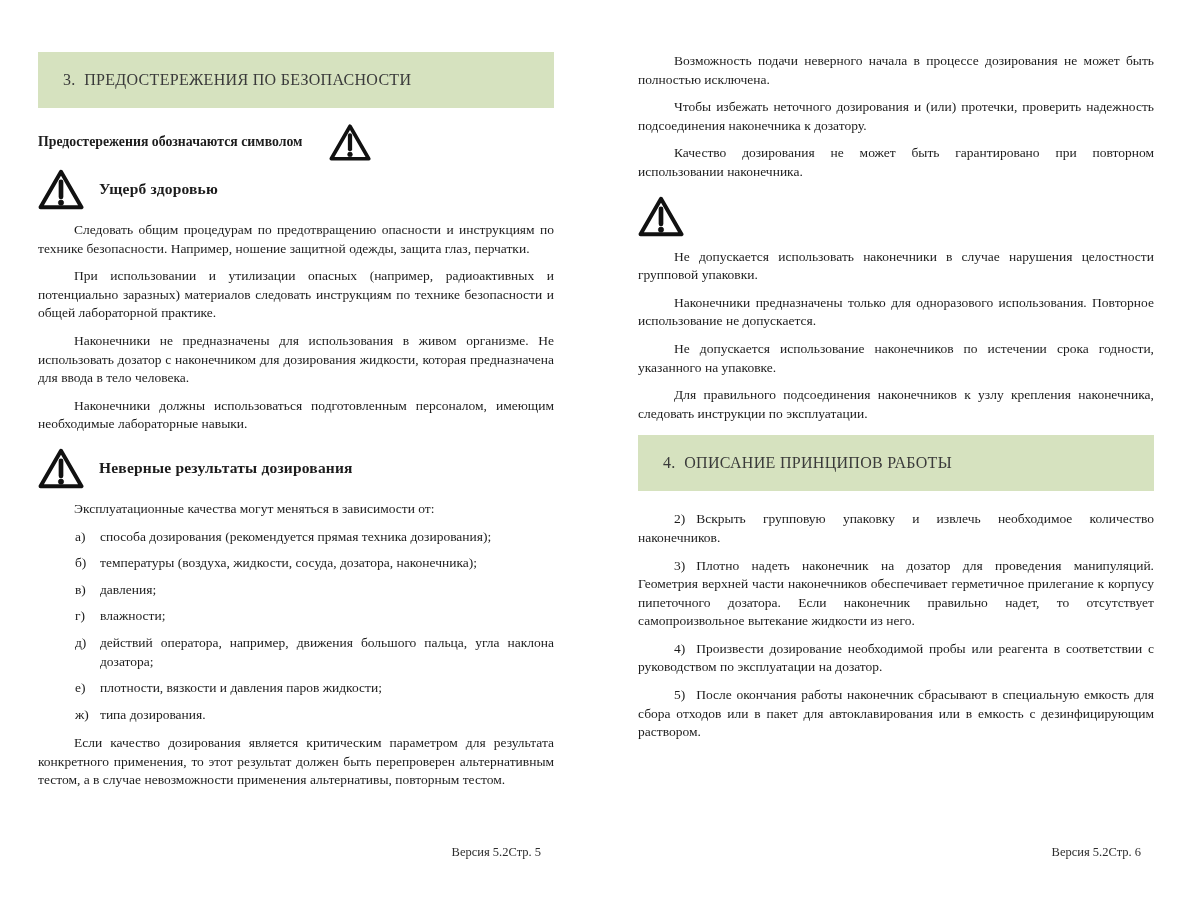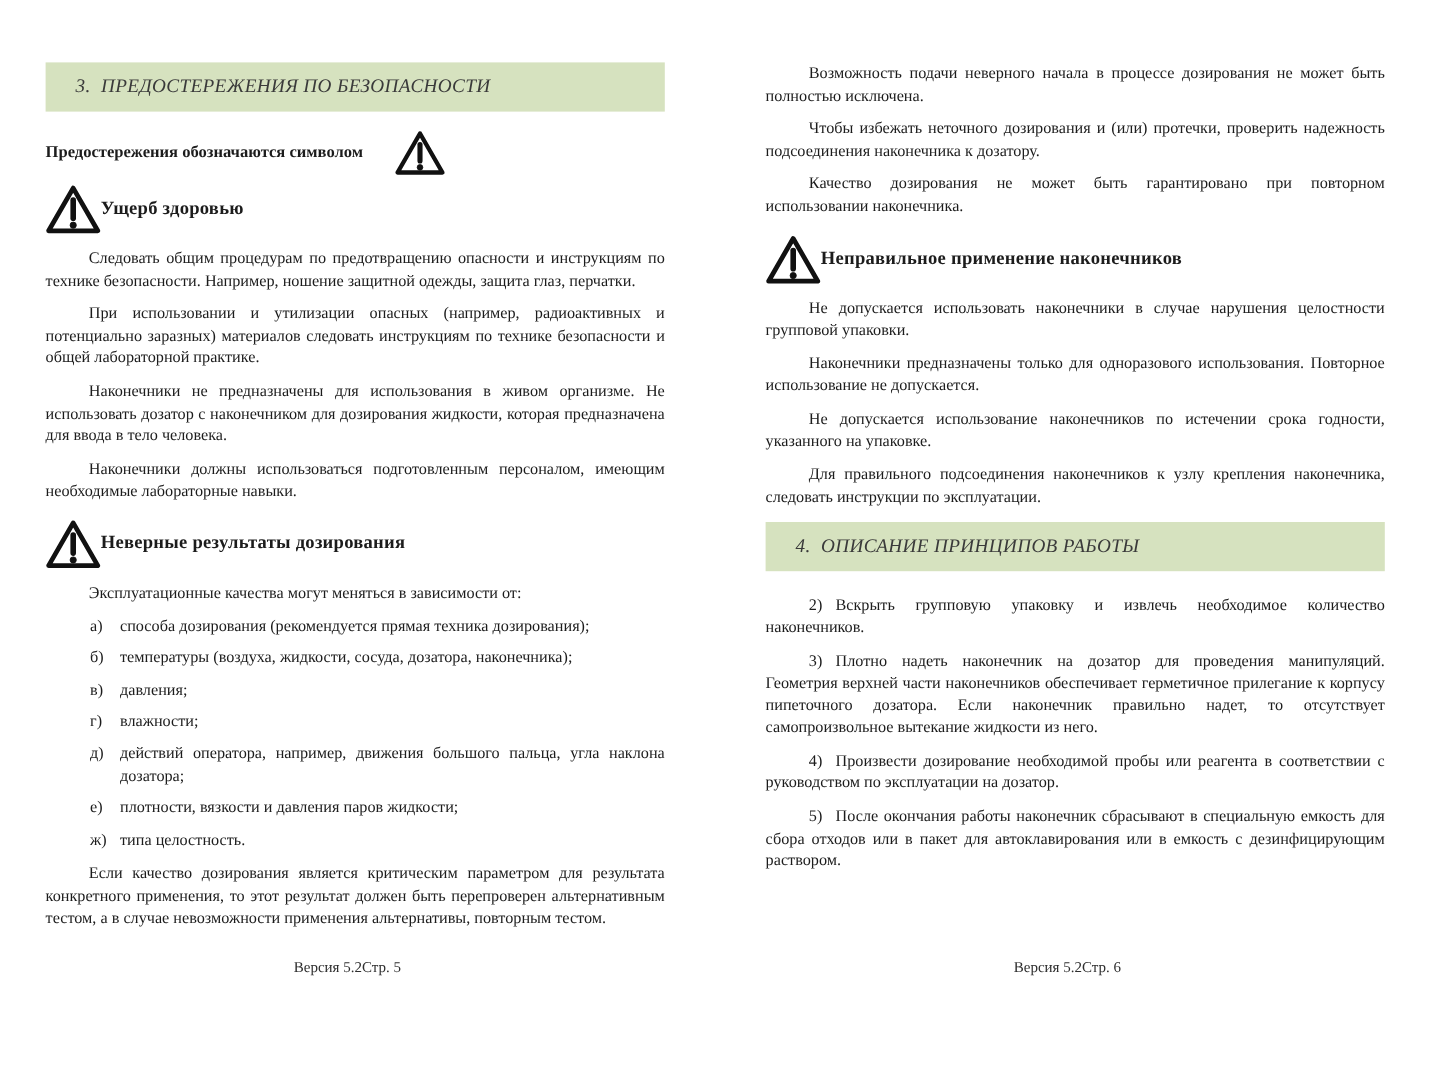--- a/index.html
+++ b/index.html
@@ -23,29 +23,28 @@
   }
   .page {
     width: 516px;
     position: relative;
     padding-top: 52px;
     box-sizing: border-box;
     height: 900px;
   }
   .banner {
     background: var(--banner-bg, #d6e2bf);
-    height: 41px;
+    height: 56px;
     display: flex;
     align-items: center;
     padding-left: 25px;
     font-size: 16px;
     color: var(--banner-text, #3a3a3a);
     letter-spacing: 0.3px;
     box-sizing: border-box;
-    font-style: italic;
   }
   p.body {
     font-size: 13.5px;
     line-height: 18.6px;
     text-align: justify;
     text-indent: 36px;
     margin: 0 0 9px 0;
   }
   .symbol-row {
     display: flex;
@@ -55,20 +54,21 @@
     text-align: right;
   }
   .symbol-label {
     font-weight: bold;
     font-size: 13.8px;
   }
   .symbol-row .tri { width: 42px; height: 40px; margin-left: 26px; }
   .warn-row {
     display: flex;
     align-items: center;
+    gap: 15px;
     margin: 4px 0 10px 0;
     height: 44px;
   }
   .warn-row .tri { width: 46px; height: 42px; flex: none; }
   .warn-title {
     font-weight: bold;
     font-size: 15.5px;
     letter-spacing: 0.2px;
   }
   .hlist { margin: 0 0 10px 0; }
@@ -83,23 +83,23 @@
   .hitem .mk {
     position: absolute;
     left: 37px;
   }
   p.step .mk { margin-right: 11px; }
   .steps-block { margin-top: 19px; }
   .footer {
     position: absolute;
     left: 0;
     right: 13px;
-    top: 799px;
-    display: flex;
-    justify-content: center;
+    top: 845px;
+    display: flex;
+    justify-content: flex-end;
     font-size: 12.5px;
     color: #2e2e2e;
   }
   .tri path, .tri circle { stroke: #111; }
   .mt-sm { margin-top: 12px; }
 </style>
 </head>
 <body>
 
 <div class="sheet">
@@ -161,21 +161,21 @@
       <div class="hitem">
         <span class="mk">д)</span>
         <span>действий оператора, например, движения большого пальца, угла наклона дозатора;</span>
       </div>
       <div class="hitem">
         <span class="mk">е)</span>
         <span>плотности, вязкости и давления паров жидкости;</span>
       </div>
       <div class="hitem">
         <span class="mk">ж)</span>
-        <span>типа целостность.</span>
+        <span>типа дозирования.</span>
       </div>
     </div>
 
     <p class="body">Если качество дозирования является критическим параметром для результата конкретного применения, то этот результат должен быть перепроверен альтернативным тестом, а в случае невозможности применения альтернативы, повторным тестом.</p>
 
     <div class="footer">
       <span>Версия 5.2</span>
       <span>Стр. 5</span>
     </div>
   </div>
@@ -184,21 +184,20 @@
     <p class="body">Возможность подачи неверного начала в процессе дозирования не может быть полностью исключена.</p>
     <p class="body">Чтобы избежать неточного дозирования и (или) протечки, проверить надежность подсоединения наконечника к дозатору.</p>
     <p class="body">Качество дозирования не может быть гарантировано при повторном использовании наконечника.</p>
 
     <div class="warn-row mt-sm">
       <svg class="tri" viewBox="0 0 64 58">
         <path d="M32 5 L60.5 54.5 L3.5 54.5 Z" fill="none" stroke-width="5.5" stroke-linejoin="round"></path>
         <path d="M32 19 L32 40" fill="none" stroke-width="6.5" stroke-linecap="round"></path>
         <circle cx="32" cy="48" r="3.6" fill="#111" stroke="none"></circle>
       </svg>
-      <span class="warn-title">Неправильное применение наконечников</span>
     </div>
 
     <p class="body">Не допускается использовать наконечники в случае нарушения целостности групповой упаковки.</p>
     <p class="body">Наконечники предназначены только для одноразового использования. Повторное использование не допускается.</p>
     <p class="body">Не допускается использование наконечников по истечении срока годности, указанного на упаковке.</p>
     <p class="body">Для правильного подсоединения наконечников к узлу крепления наконечника, следовать инструкции по эксплуатации.</p>
 
     <div class="banner mt-sm">4.&nbsp; ОПИСАНИЕ ПРИНЦИПОВ РАБОТЫ</div>
 
     <div class="steps-block">

